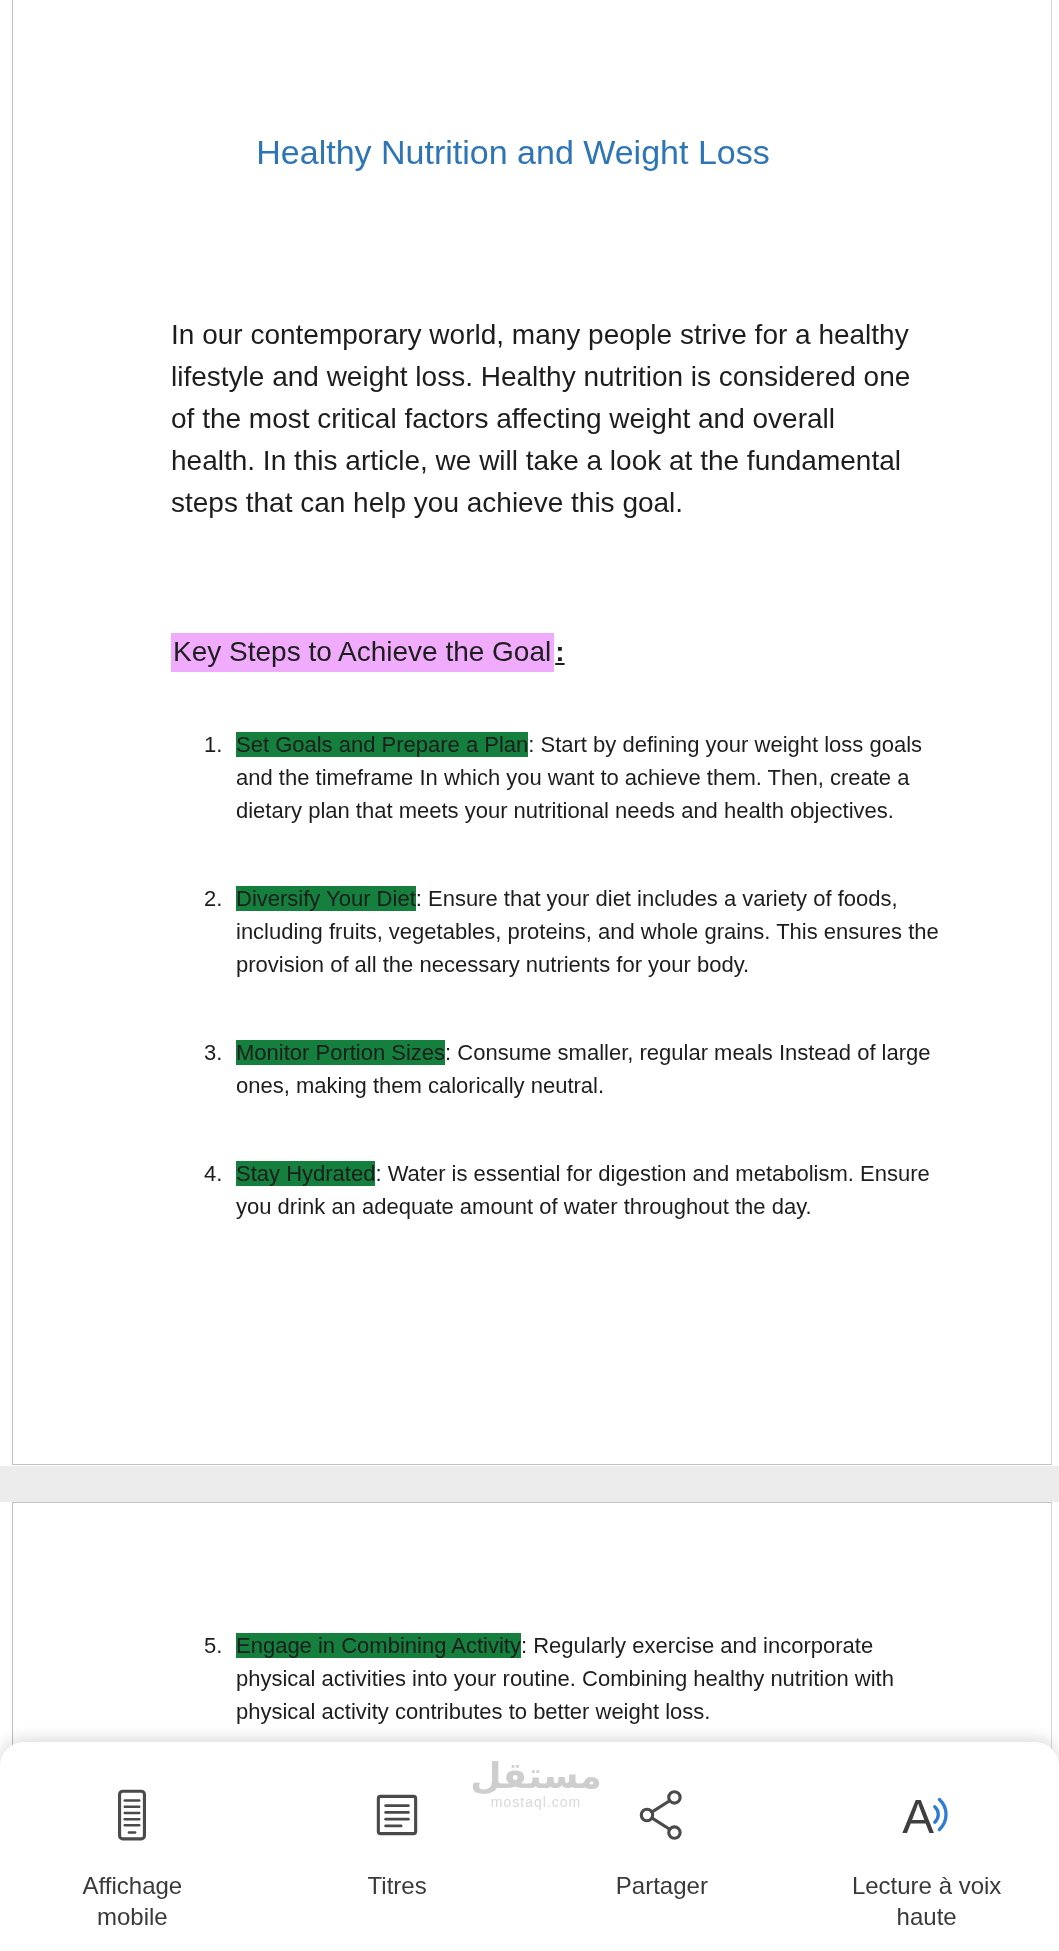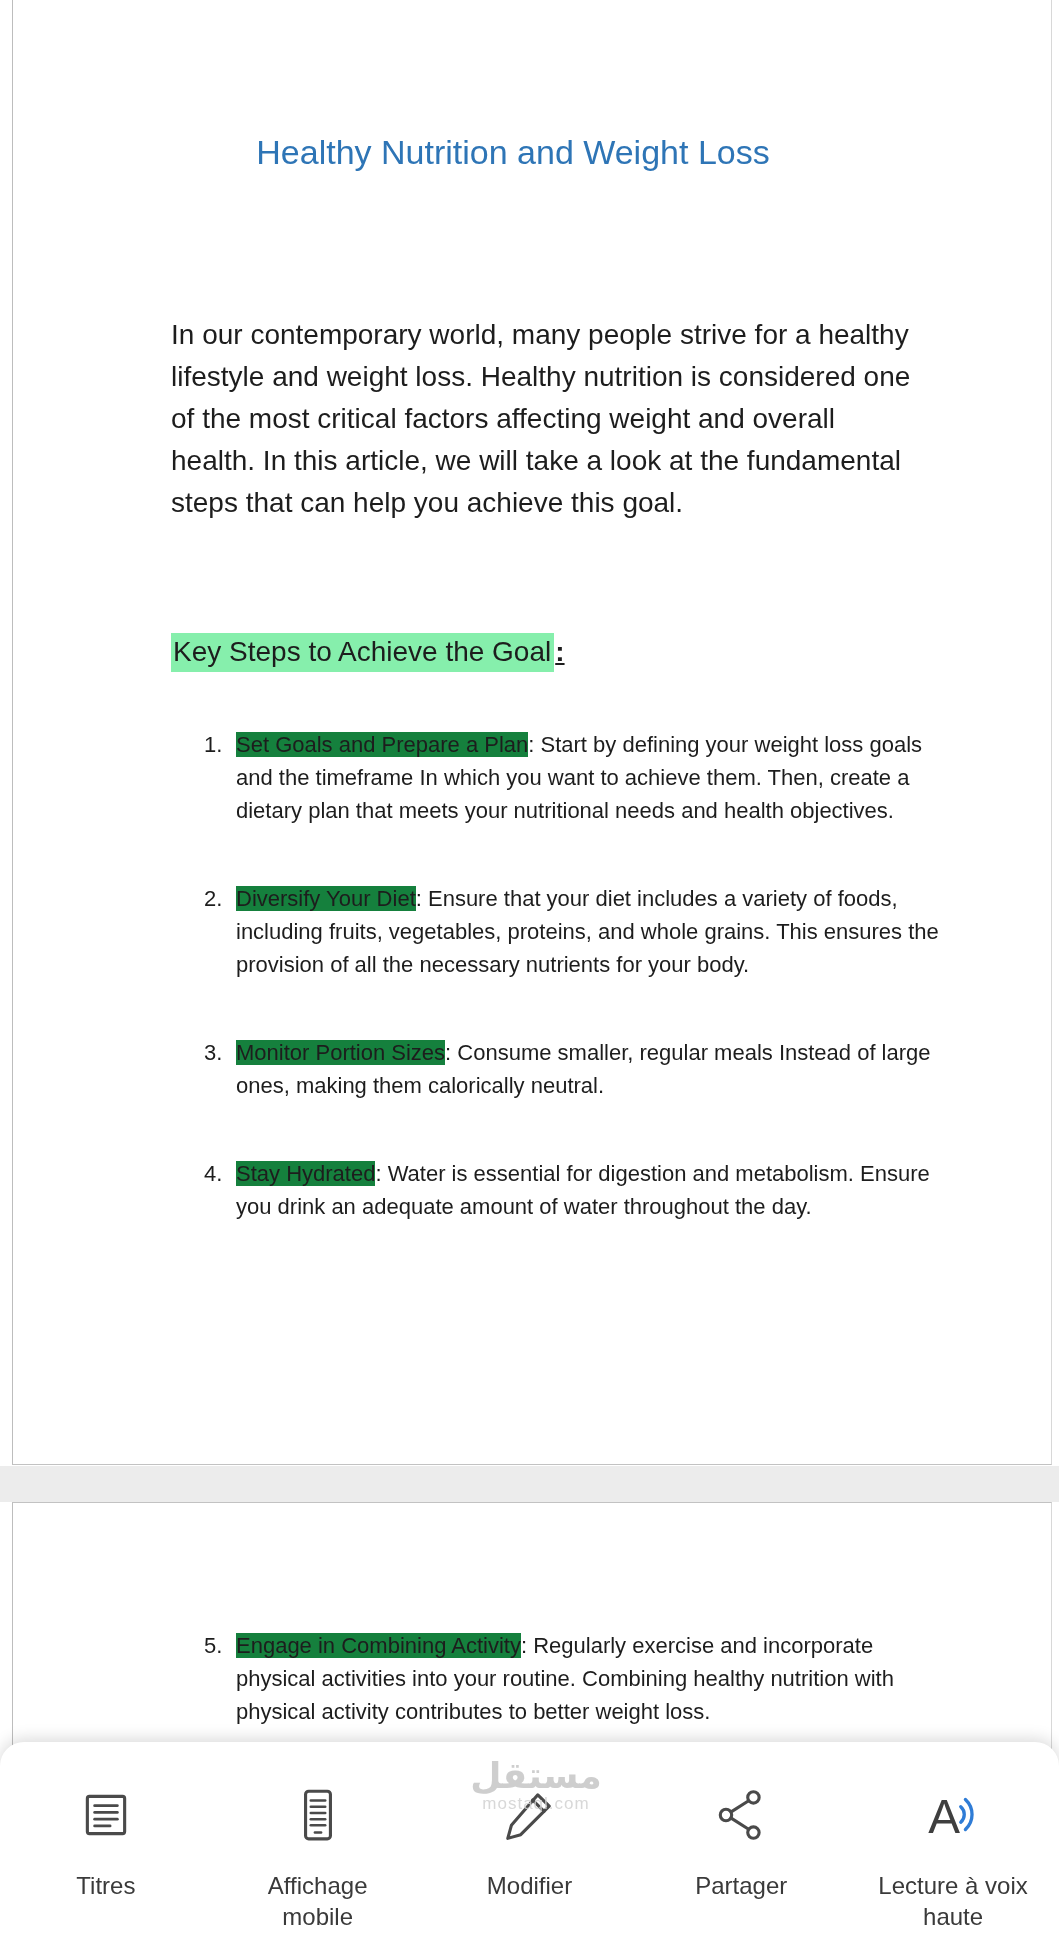--- a/index.html
+++ b/index.html
@@ -26,21 +26,21 @@
     text-align: center; font-size: 34px; color: #2E75B6; font-weight: 400;
   }
   .intro {
     position: absolute; top: 286px; left: 158px; width: 752px;
     font-size: 28px; line-height: 42px;
   }
   .key-heading {
     position: absolute; top: 634px; left: 158px;
     font-size: 28px; line-height: 36px;
   }
-  .hl-yellow { background: #86efac; padding: 3px 3px 5px 2px; }
+  .hl-yellow { background: #f0abfc; padding: 3px 3px 5px 2px; }
   .colon { font-weight: 700; text-decoration: underline; margin-left: 1px; }
 
   .num-list { position: absolute; left: 191px; width: 745px; }
   .list-p1 { top: 728px; }
   .list-p2 { top: 126px; }
   .li { display: flex; margin-bottom: 55px; font-size: 22px; line-height: 33px; }
   .li:last-child { margin-bottom: 0; }
   .li-num { width: 32px; flex: none; }
   .li-text { flex: 1; }
   .lead { background: #15803d; }
@@ -64,21 +64,21 @@
   }
   .watermark {
     position: absolute; left: 436px; top: 1756px; width: 200px;
     text-align: center; z-index: 11; pointer-events: none; opacity: 0.85;
   }
   .watermark .ar {
     font-family: "DejaVu Sans", sans-serif; font-size: 36px; font-weight: 700;
     color: #c6c6c6; line-height: 40px;
   }
   .watermark .sub {
-    font-size: 17px; letter-spacing: 1px; color: #d2d2d2; margin-top: -2px;
+    font-size: 14px; letter-spacing: 1px; color: #d2d2d2; margin-top: -2px;
   }
 </style>
 </head>
 <body>
 
 <div id="screen">
 
   <div class="page page1">
     <h1 class="doc-title">Healthy Nutrition and Weight Loss</h1>
 
@@ -117,54 +117,45 @@
         <div class="li-text"><span class="lead">Engage in Combining Activity</span><span>: Regularly exercise and incorporate physical activities into your routine. Combining healthy nutrition with physical activity contributes to better weight loss.</span></div>
       </div>
     </div>
   </div>
 
   <div class="toolbar">
 
     <div class="tb-item">
       <span class="tb-icon">
         <svg viewBox="0 0 56 56" fill="none" stroke="#4a4a4a" stroke-linecap="round">
-          <rect x="10" y="10" width="36" height="36" rx="2" stroke-width="3"></rect>
-          <line x1="17" y1="19" x2="39" y2="19" stroke-width="2.6"></line>
-          <line x1="17" y1="25.5" x2="39" y2="25.5" stroke-width="2.6"></line>
-          <line x1="17" y1="32" x2="39" y2="32" stroke-width="2.6"></line>
-          <line x1="17" y1="38.5" x2="32" y2="38.5" stroke-width="2.6"></line>
-        </svg>
-      </span>
-      <span class="tb-label">Titres</span>
-    </div>
-
-    <div class="tb-item">
-      <span class="tb-icon">
-        <svg viewBox="0 0 56 56" fill="none" stroke="#4a4a4a" stroke-linecap="round">
           <rect x="16" y="5" width="24" height="46" rx="3" stroke-width="3"></rect>
           <line x1="21" y1="14" x2="35" y2="14" stroke-width="2.4"></line>
           <line x1="21" y1="20" x2="35" y2="20" stroke-width="2.4"></line>
           <line x1="21" y1="26" x2="35" y2="26" stroke-width="2.4"></line>
           <line x1="21" y1="32" x2="35" y2="32" stroke-width="2.4"></line>
           <line x1="21" y1="38" x2="35" y2="38" stroke-width="2.4"></line>
           <line x1="25" y1="45" x2="31" y2="45" stroke-width="2.4"></line>
         </svg>
       </span>
       <span class="tb-label">Affichage mobile</span>
     </div>
 
     <div class="tb-item">
       <span class="tb-icon">
-        <svg viewBox="0 0 56 56" fill="none" stroke="#4a4a4a" stroke-width="3" stroke-linejoin="round" stroke-linecap="round">
-          <path d="M36.5 8.5 L47.5 19.5 L20 47 L7.5 50.5 L11 38 Z"></path>
-          <path d="M31.5 13.5 L42.5 24.5"></path>
+        <svg viewBox="0 0 56 56" fill="none" stroke="#4a4a4a" stroke-linecap="round">
+          <rect x="10" y="10" width="36" height="36" rx="2" stroke-width="3"></rect>
+          <line x1="17" y1="19" x2="39" y2="19" stroke-width="2.6"></line>
+          <line x1="17" y1="25.5" x2="39" y2="25.5" stroke-width="2.6"></line>
+          <line x1="17" y1="32" x2="39" y2="32" stroke-width="2.6"></line>
+          <line x1="17" y1="38.5" x2="32" y2="38.5" stroke-width="2.6"></line>
         </svg>
       </span>
-      <span class="tb-label">Modifier</span>
+      <span class="tb-label">Titres</span>
     </div>
+
 
     <div class="tb-item">
       <span class="tb-icon">
         <svg viewBox="0 0 56 56" fill="none" stroke="#4a4a4a" stroke-width="3" stroke-linecap="round">
           <circle cx="40" cy="11" r="5.5"></circle>
           <circle cx="13.5" cy="28" r="5.5"></circle>
           <circle cx="40" cy="45" r="5.5"></circle>
           <line x1="18.5" y1="25" x2="35" y2="14.5"></line>
           <line x1="18.5" y1="31" x2="35" y2="41.5"></line>
         </svg>

